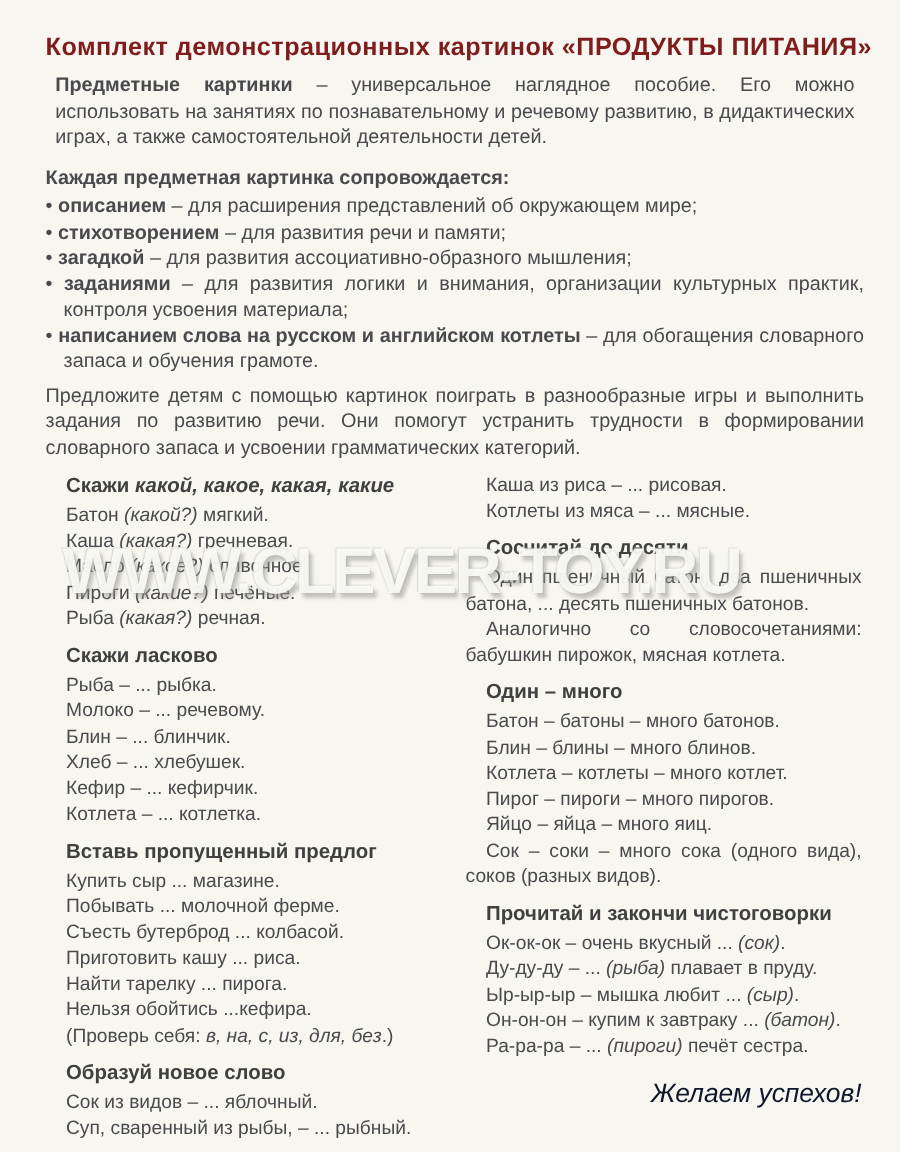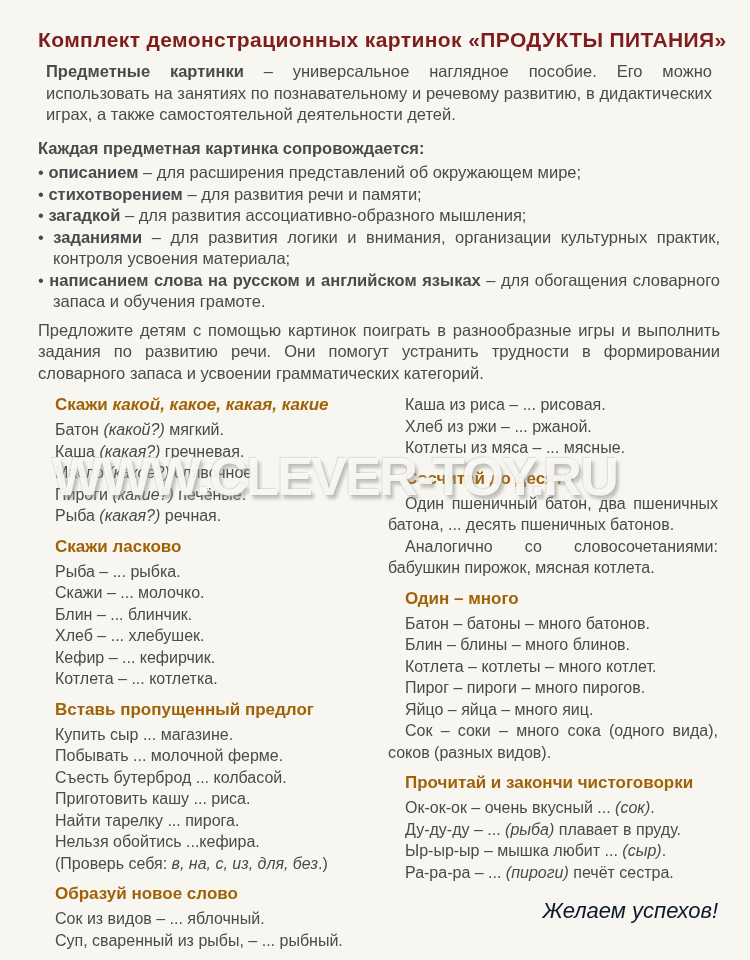--- a/index.html
+++ b/index.html
@@ -19,21 +19,21 @@
   .bullets{list-style:none;margin:3px 0 0;padding:0;font-size:16.5px;line-height:21.5px;}
   .bullets li{padding-left:15px;text-indent:-15px;text-align:justify;}
   .blt{display:inline;}
   .suggest{margin:7px 0 0;font-size:16.5px;line-height:21.5px;text-align:justify;}
   .columns{display:flex;margin-top:10px;position:relative;z-index:1;}
   .col{box-sizing:border-box;font-size:16px;line-height:21.5px;}
   .col-left{width:350px;padding-left:17px;}
   .col-right{width:332px;padding-right:2px;}
   .section .line{margin:0;}
   .sec-h{
-    margin:9px 0 3px;font-size:17px;line-height:22px;font-weight:700;color:#a16207;
+    margin:9px 0 3px;font-size:17px;line-height:22px;font-weight:700;color:#404040;
   }
   .section:first-child .sec-h{margin-top:0;}
   .col-right .sec-h{padding-left:17px;}
   .col-right .line{text-indent:17px;text-align:justify;}
   .it{font-style:italic;}
   .bd{font-weight:700;}
   .farewell{
     margin-top:16px;text-align:right;font-style:italic;
     font-size:22px;line-height:23px;color:#0f172a;
   }
@@ -54,39 +54,39 @@
 
     <p class="intro"><span class="bd">Предметные картинки</span><span> – универсальное наглядное пособие. Его можно использовать на занятиях по познавательному и речевому развитию, в дидактических играх, а также самостоятельной деятельности детей.</span></p>
 
     <p class="lead">Каждая предметная картинка сопровождается:</p>
 
     <ul class="bullets">
         <li><span class="blt">•&nbsp;</span><span class="bd">описанием</span><span> – для расширения представлений об окружающем мире;</span></li>
         <li><span class="blt">•&nbsp;</span><span class="bd">стихотворением</span><span> – для развития речи и памяти;</span></li>
         <li><span class="blt">•&nbsp;</span><span class="bd">загадкой</span><span> – для развития ассоциативно-образного мышления;</span></li>
         <li><span class="blt">•&nbsp;</span><span class="bd">заданиями</span><span> – для развития логики и внимания, организации культурных практик, контроля усвоения материала;</span></li>
-        <li><span class="blt">•&nbsp;</span><span class="bd">написанием слова на русском и английском языках</span><span> – для обогащения словарного запаса и обучения грамоте.</span></li>
+        <li><span class="blt">•&nbsp;</span><span class="bd">написанием слова на русском и английском котлеты</span><span> – для обогащения словарного запаса и обучения грамоте.</span></li>
       </ul>
 
     <p class="suggest">Предложите детям с помощью картинок поиграть в разнообразные игры и выполнить задания по развитию речи. Они помогут устранить трудности в формировании словарного запаса и усвоении грамматических категорий.</p>
 
     <div class="columns">
       <div class="col col-left">
           <div class="section">
             <h3 class="sec-h"><span class="bd">Скажи </span><span class="it bd">какой, какое, какая, какие</span></h3>
             <p class="line"><span>Батон </span><span class="it">(какой?)</span><span> мягкий.</span></p>
             <p class="line"><span>Каша </span><span class="it">(какая?)</span><span> гречневая.</span></p>
             <p class="line"><span>Масло </span><span class="it">(какое?)</span><span> сливочное.</span></p>
             <p class="line"><span>Пироги </span><span class="it">(какие?)</span><span> печёные.</span></p>
             <p class="line"><span>Рыба </span><span class="it">(какая?)</span><span> речная.</span></p>
           </div>
           <div class="section">
             <h3 class="sec-h"><span class="bd">Скажи ласково</span></h3>
             <p class="line">Рыба – ... рыбка.</p>
-            <p class="line">Скажи – ... молочко.</p>
+            <p class="line">Молоко – ... речевому.</p>
             <p class="line">Блин – ... блинчик.</p>
             <p class="line">Хлеб – ... хлебушек.</p>
             <p class="line">Кефир – ... кефирчик.</p>
             <p class="line">Котлета – ... котлетка.</p>
           </div>
           <div class="section">
             <h3 class="sec-h"><span class="bd">Вставь пропущенный предлог</span></h3>
             <p class="line">Купить сыр ... магазине.</p>
             <p class="line">Побывать ... молочной ферме.</p>
             <p class="line">Съесть бутерброд ... колбасой.</p>
@@ -97,21 +97,20 @@
           </div>
           <div class="section">
             <h3 class="sec-h"><span class="bd">Образуй новое слово</span></h3>
             <p class="line">Сок из видов – ... яблочный.</p>
             <p class="line">Суп, сваренный из рыбы, – ... рыбный.</p>
           </div>
         </div>
       <div class="col col-right">
       <div class="section">
             <p class="line">Каша из риса – ... рисовая.</p>
-            <p class="line">Хлеб из ржи – ... ржаной.</p>
             <p class="line">Котлеты из мяса – ... мясные.</p>
           </div>
           <div class="section">
             <h3 class="sec-h"><span class="bd">Сосчитай до десяти</span></h3>
             <p class="line">Один пшеничный батон, два пшеничных батона, ... десять пшеничных батонов.</p>
             <p class="line">Аналогично со словосочетаниями: бабушкин пирожок, мясная котлета.</p>
           </div>
           <div class="section">
             <h3 class="sec-h"><span class="bd">Один – много</span></h3>
             <p class="line">Батон – батоны – много батонов.</p>
@@ -119,20 +118,21 @@
             <p class="line">Котлета – котлеты – много котлет.</p>
             <p class="line">Пирог – пироги – много пирогов.</p>
             <p class="line">Яйцо – яйца – много яиц.</p>
             <p class="line">Сок – соки – много сока (одного вида), соков (разных видов).</p>
           </div>
           <div class="section">
             <h3 class="sec-h"><span class="bd">Прочитай и закончи чистоговорки</span></h3>
             <p class="line"><span>Ок-ок-ок – очень вкусный ... </span><span class="it">(сок)</span><span>.</span></p>
             <p class="line"><span>Ду-ду-ду – ... </span><span class="it">(рыба)</span><span> плавает в пруду.</span></p>
             <p class="line"><span>Ыр-ыр-ыр – мышка любит ... </span><span class="it">(сыр)</span><span>.</span></p>
+            <p class="line"><span>Он-он-он – купим к завтраку ... </span><span class="it">(батон)</span><span>.</span></p>
             <p class="line"><span>Ра-ра-ра – ... </span><span class="it">(пироги)</span><span> печёт сестра.</span></p>
           </div>
           <div class="farewell">Желаем успехов!</div>
         </div>
     </div>
 
   </div>
 
   <div class="watermark">WWW.CLEVER-TOY.RU</div>
 </div>

